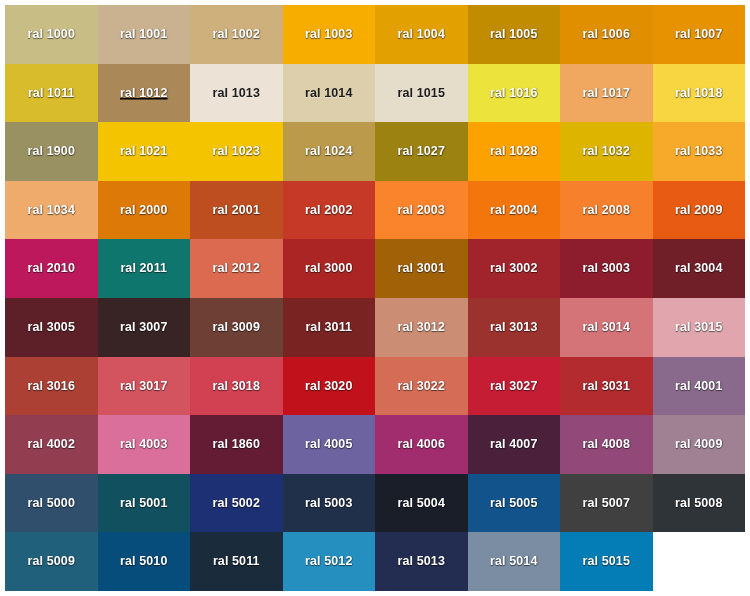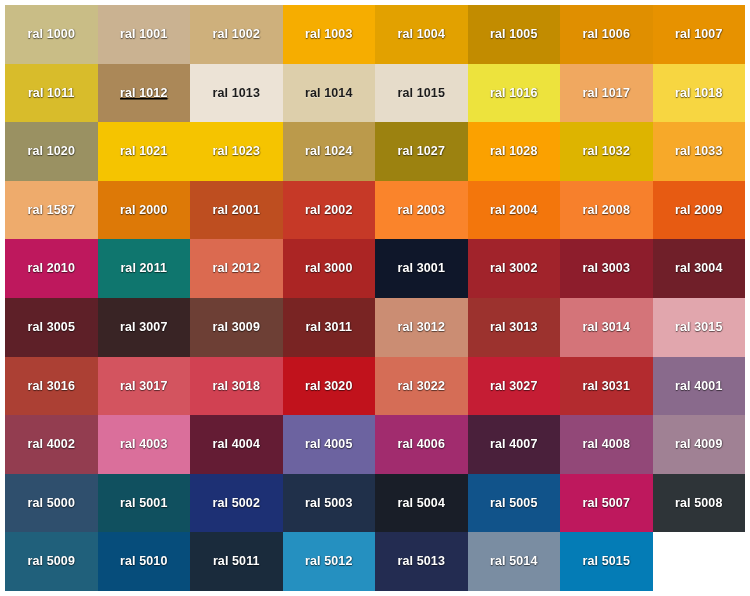--- a/index.html
+++ b/index.html
@@ -96,21 +96,21 @@
     <div class="swatch light-text" style="background-color: rgb(237, 227, 61);">
       <span class="swatch-label">ral 1016</span>
     </div>
     <div class="swatch light-text" style="background-color: rgb(240, 168, 96);">
       <span class="swatch-label">ral 1017</span>
     </div>
     <div class="swatch light-text" style="background-color: rgb(247, 214, 65);">
       <span class="swatch-label">ral 1018</span>
     </div>
     <div class="swatch light-text" style="background-color: rgb(154, 145, 98);">
-      <span class="swatch-label">ral 1020</span>
+      <span class="swatch-label">ral 1900</span>
     </div>
     <div class="swatch light-text" style="background-color: rgb(245, 196, 0);">
       <span class="swatch-label">ral 1021</span>
     </div>
     <div class="swatch light-text" style="background-color: rgb(245, 196, 0);">
       <span class="swatch-label">ral 1023</span>
     </div>
     <div class="swatch light-text" style="background-color: rgb(187, 154, 75);">
       <span class="swatch-label">ral 1024</span>
     </div>
@@ -120,21 +120,21 @@
     <div class="swatch light-text" style="background-color: rgb(251, 161, 0);">
       <span class="swatch-label">ral 1028</span>
     </div>
     <div class="swatch light-text" style="background-color: rgb(221, 180, 0);">
       <span class="swatch-label">ral 1032</span>
     </div>
     <div class="swatch light-text" style="background-color: rgb(247, 169, 41);">
       <span class="swatch-label">ral 1033</span>
     </div>
     <div class="swatch light-text" style="background-color: rgb(238, 171, 108);">
-      <span class="swatch-label">ral 1587</span>
+      <span class="swatch-label">ral 1034</span>
     </div>
     <div class="swatch light-text" style="background-color: rgb(221, 121, 7);">
       <span class="swatch-label">ral 2000</span>
     </div>
     <div class="swatch light-text" style="background-color: rgb(190, 78, 32);">
       <span class="swatch-label">ral 2001</span>
     </div>
     <div class="swatch light-text" style="background-color: rgb(198, 57, 39);">
       <span class="swatch-label">ral 2002</span>
     </div>
@@ -155,21 +155,21 @@
     </div>
     <div class="swatch light-text" style="background-color: #0f766e;">
       <span class="swatch-label">ral 2011</span>
     </div>
     <div class="swatch light-text" style="background-color: rgb(219, 106, 80);">
       <span class="swatch-label">ral 2012</span>
     </div>
     <div class="swatch light-text" style="background-color: rgb(171, 37, 36);">
       <span class="swatch-label">ral 3000</span>
     </div>
-    <div class="swatch light-text" style="background-color: #0f172a; text-align: right;">
+    <div class="swatch light-text" style="background-color: #a16207; text-align: right;">
       <span class="swatch-label">ral 3001</span>
     </div>
     <div class="swatch light-text" style="background-color: rgb(161, 35, 43);">
       <span class="swatch-label">ral 3002</span>
     </div>
     <div class="swatch light-text" style="background-color: rgb(141, 29, 44);">
       <span class="swatch-label">ral 3003</span>
     </div>
     <div class="swatch light-text" style="background-color: rgb(112, 31, 41);">
       <span class="swatch-label">ral 3004</span>
@@ -222,21 +222,21 @@
     <div class="swatch light-text" style="background-color: rgb(137, 106, 140);">
       <span class="swatch-label">ral 4001</span>
     </div>
     <div class="swatch light-text" style="background-color: rgb(147, 61, 80);">
       <span class="swatch-label">ral 4002</span>
     </div>
     <div class="swatch light-text" style="background-color: rgb(218, 111, 155);">
       <span class="swatch-label">ral 4003</span>
     </div>
     <div class="swatch light-text" style="background-color: rgb(100, 28, 52);">
-      <span class="swatch-label">ral 4004</span>
+      <span class="swatch-label">ral 1860</span>
     </div>
     <div class="swatch light-text" style="background-color: rgb(108, 99, 160);">
       <span class="swatch-label">ral 4005</span>
     </div>
     <div class="swatch light-text" style="background-color: rgb(161, 44, 110);">
       <span class="swatch-label">ral 4006</span>
     </div>
     <div class="swatch light-text" style="background-color: rgb(74, 32, 59);">
       <span class="swatch-label">ral 4007</span>
     </div>
@@ -257,21 +257,21 @@
     </div>
     <div class="swatch light-text" style="background-color: rgb(32, 48, 74);">
       <span class="swatch-label">ral 5003</span>
     </div>
     <div class="swatch light-text" style="background-color: rgb(25, 30, 40);">
       <span class="swatch-label">ral 5004</span>
     </div>
     <div class="swatch light-text" style="background-color: rgb(17, 83, 138);">
       <span class="swatch-label">ral 5005</span>
     </div>
-    <div class="swatch light-text" style="background-color: #be185d;">
+    <div class="swatch light-text" style="background-color: #404040;">
       <span class="swatch-label">ral 5007</span>
     </div>
     <div class="swatch light-text" style="background-color: rgb(46, 52, 56);">
       <span class="swatch-label">ral 5008</span>
     </div>
     <div class="swatch light-text" style="background-color: rgb(32, 96, 123);">
       <span class="swatch-label">ral 5009</span>
     </div>
     <div class="swatch light-text" style="background-color: rgb(6, 77, 123);">
       <span class="swatch-label">ral 5010</span>

